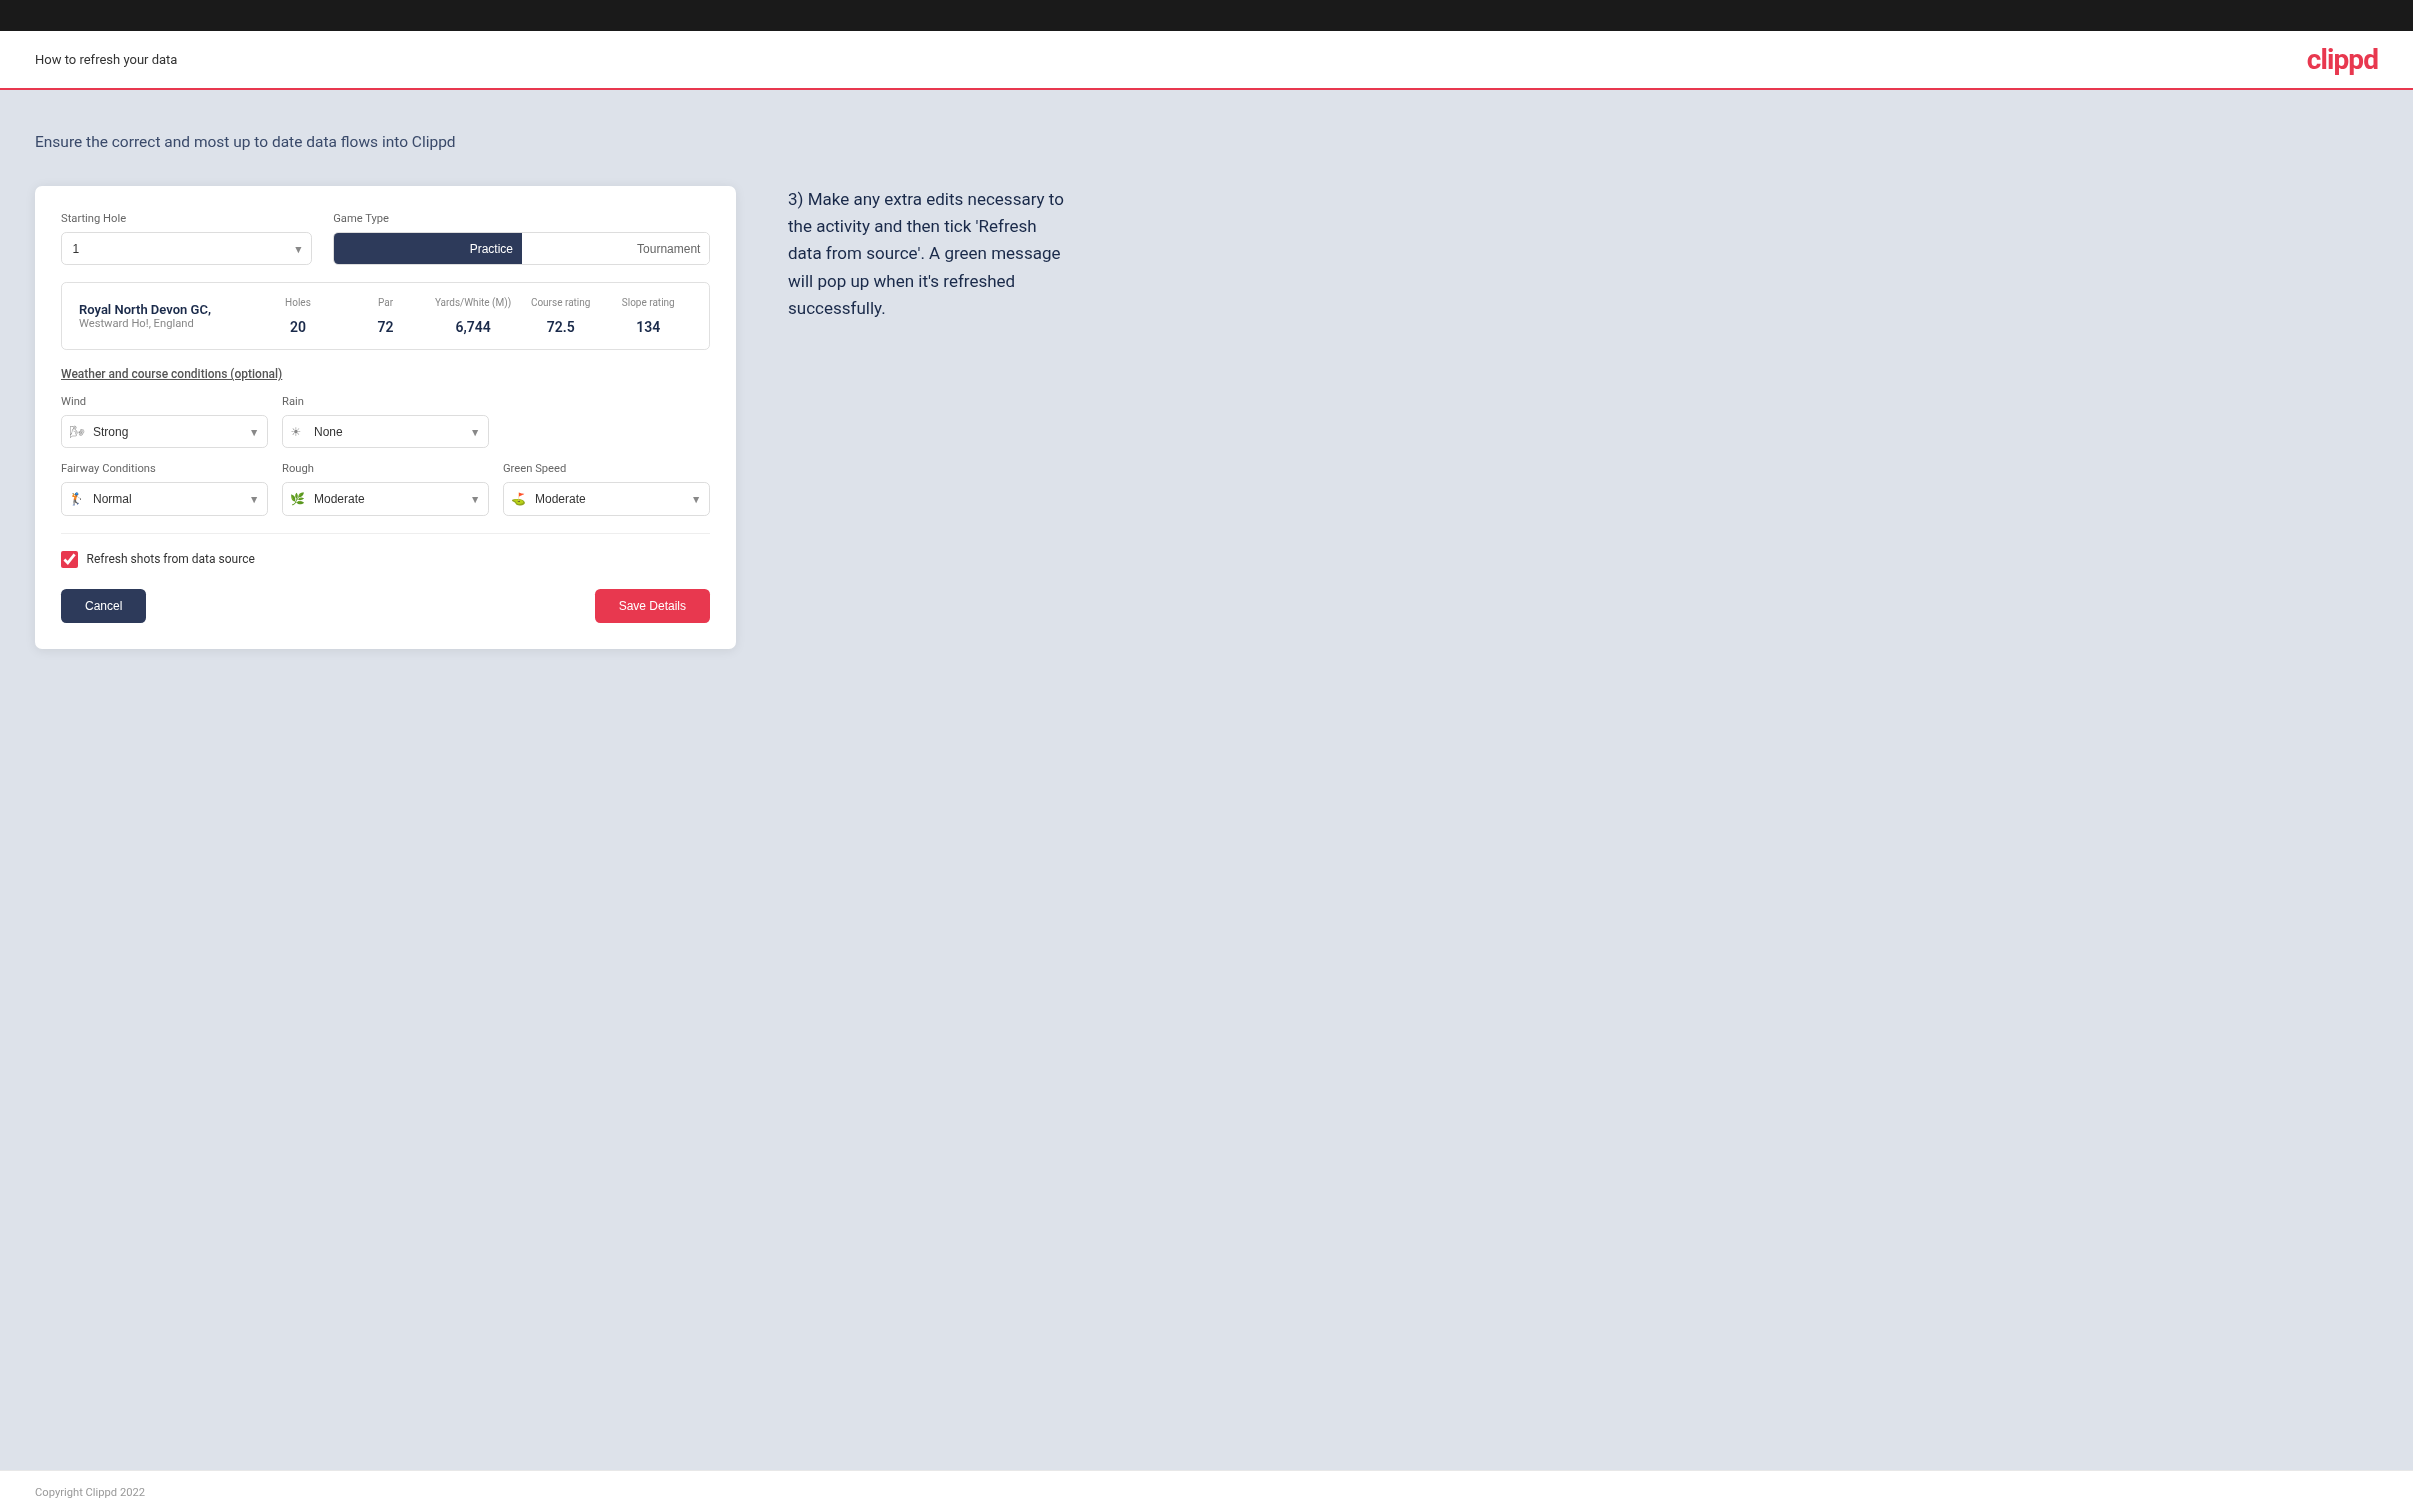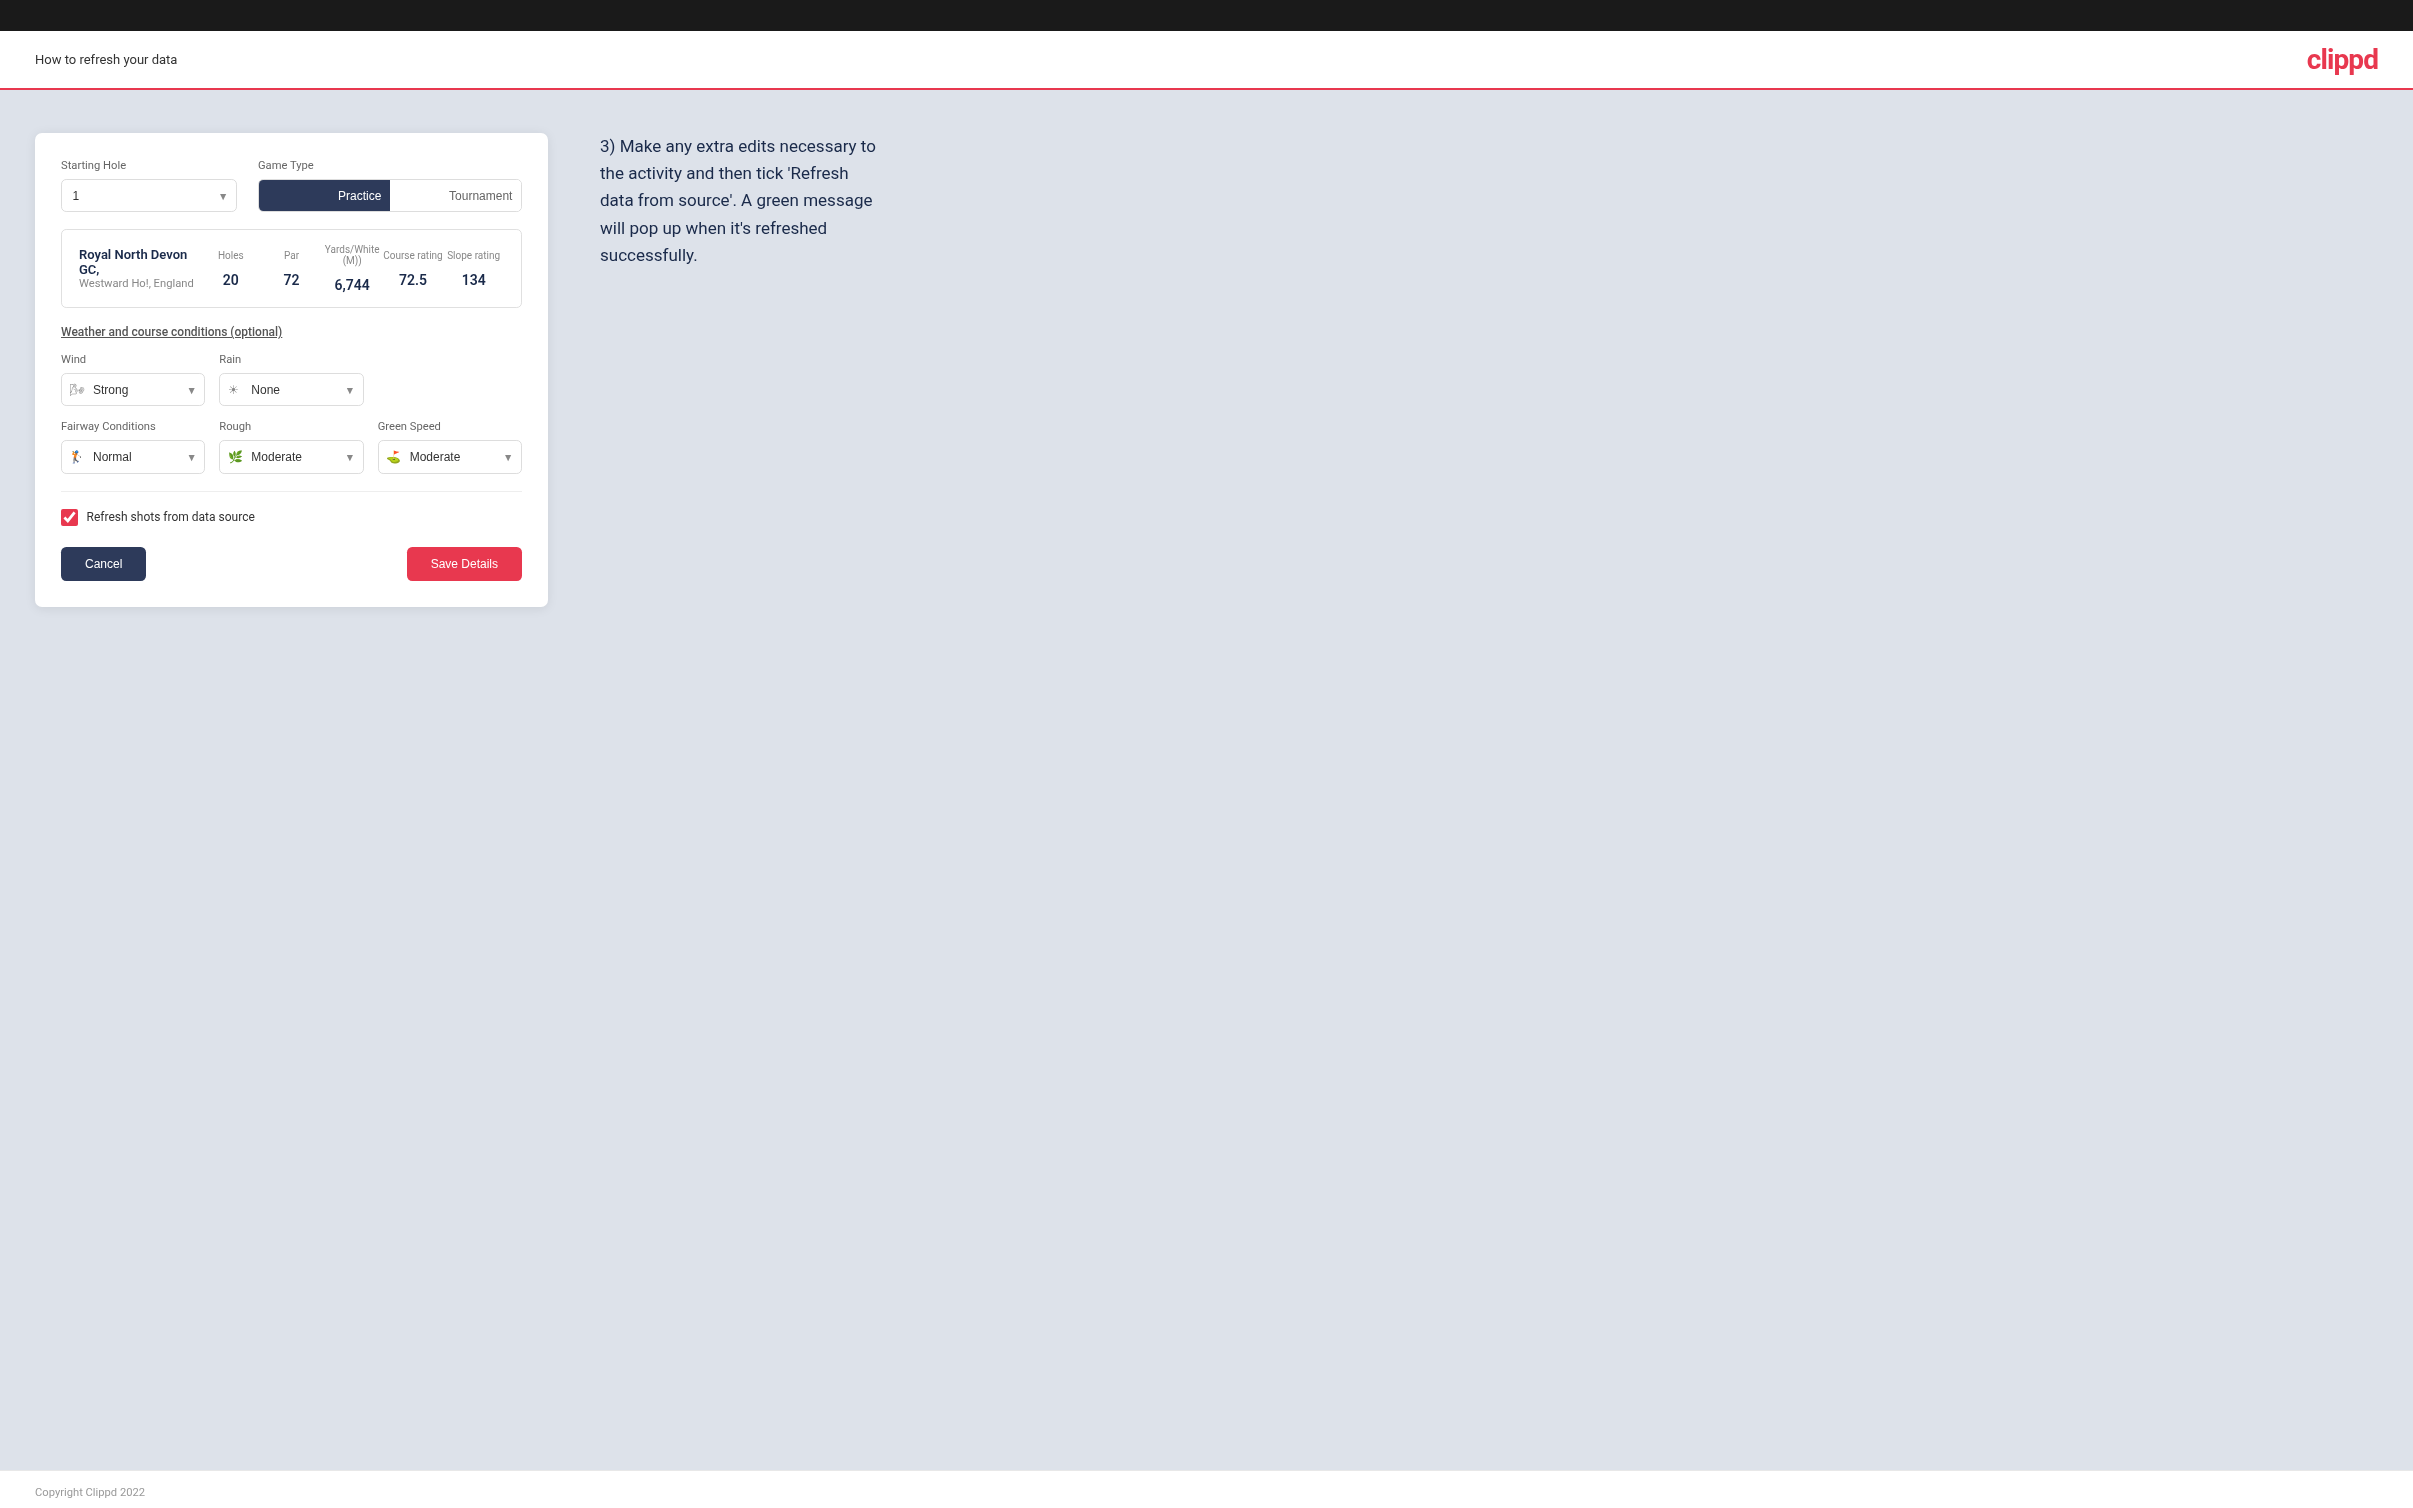--- a/index.html
+++ b/index.html
@@ -49,21 +49,21 @@
     }
     .content-area {
       display: flex;
       gap: 52px;
       align-items: flex-start;
     }
     .form-card {
       background: #fff;
       border-radius: 7px;
       padding: 26px;
-      width: 513px;
+      width: 701px;
       box-shadow: 0 1.7px 10.4px rgba(0,0,0,0.08);
     }
     .form-label {
       font-size: 11.2px;
       color: #666;
       margin-bottom: 7px;
     }
     .select-wrapper {
       position: relative;
     }
@@ -260,20 +260,21 @@
 <body>
 
 <div class="top-bar"></div>
 
 <div class="header">
   <span class="header-title">How to refresh your data</span>
   <span class="logo">clippd</span>
 </div>
 
 <div class="main-content">
+  <p class="page-subheading">Ensure the correct and most up to date data flows into Clippd</p>
 
   <div class="content-area">
     <div class="form-card">
 
       <div class="starting-hole-row">
         <div class="starting-hole-group">
           <div class="form-label">Starting Hole</div>
           <div class="select-wrapper">
             <select class="select-input">
               <option>1</option>

